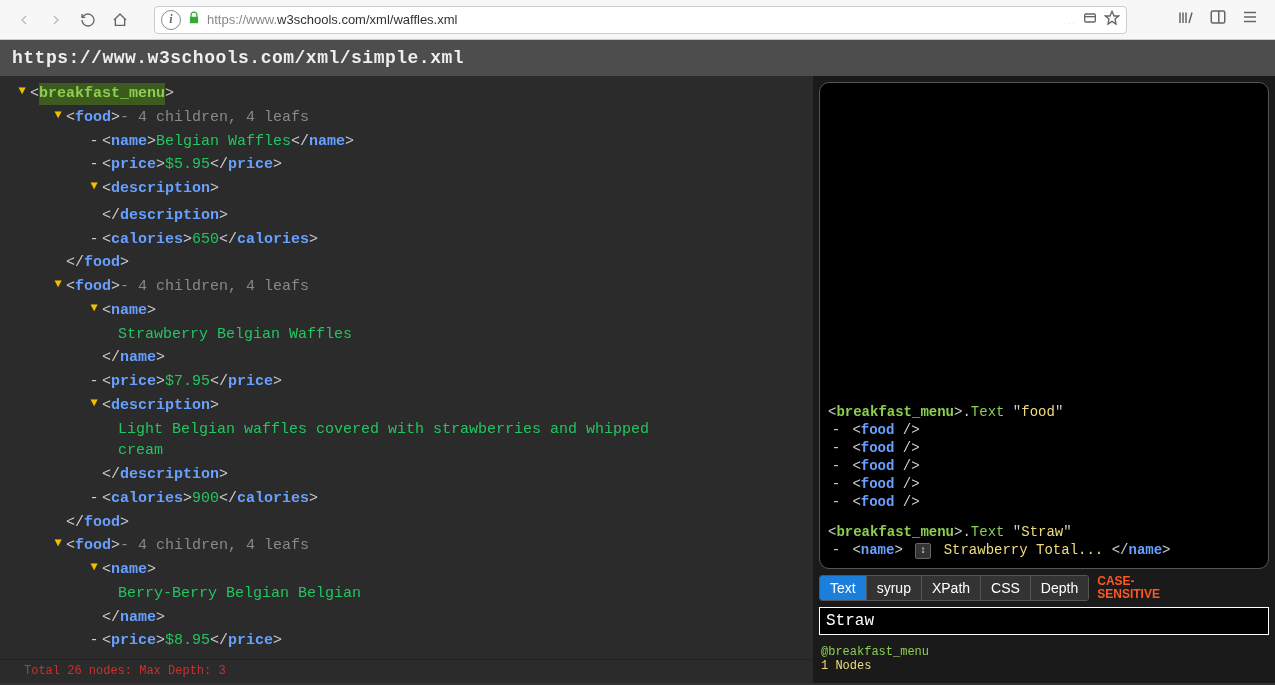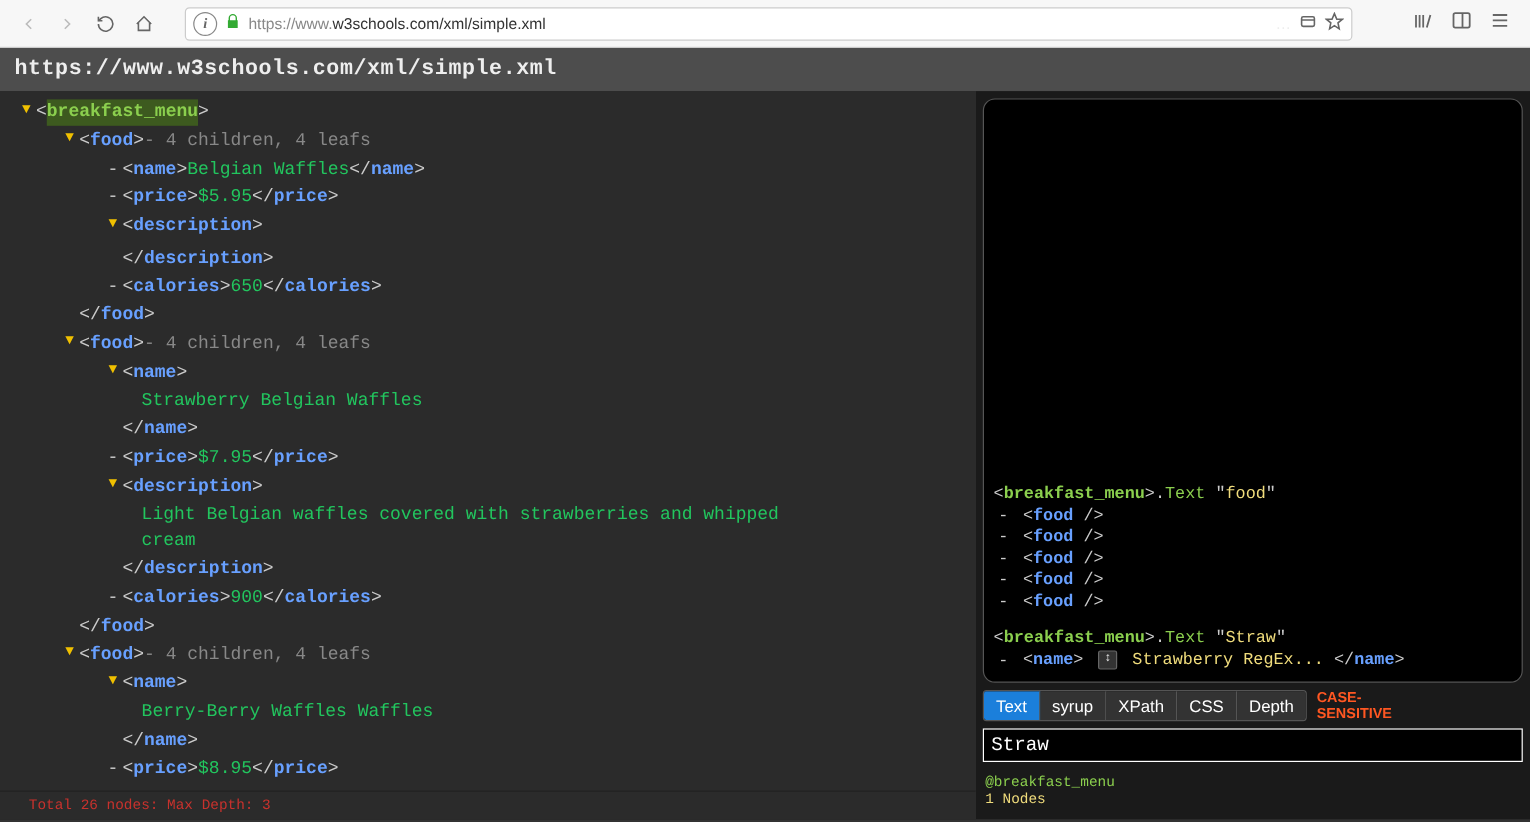--- a/index.html
+++ b/index.html
@@ -92,21 +92,21 @@
           <path d="M5 10v10h14V10"></path>
         </svg>
       </div>
   </div>
   <div class="url-bar">
     <span class="info-icon">i</span>
     <span class="lock"><svg width="14" height="14" viewBox="0 0 24 24" fill="currentColor">
           <path d="M6 10V7a6 6 0 1112 0v3h1v11H5V10h1zm2 0h8V7a4 4 0 10-8 0v3z"></path>
         </svg></span>
     <span class="url-text">
-      <span>https://www.</span><b>w3schools.com/xml/simple.xml</b>
+      <span>https://www.</span><b>w3schools.com/xml/waffles.xml</b>
     </span>
     <span>…</span>
     <span><svg width="16" height="16" viewBox="0 0 24 24" fill="none" stroke="#666" stroke-width="2">
           <rect x="4" y="6" width="16" height="12" rx="2"></rect>
           <path d="M4 10h16"></path>
         </svg></span>
     <span><svg width="16" height="16" viewBox="0 0 24 24" fill="none" stroke="#666" stroke-width="2">
           <path d="M12 2l3 7h7l-5.5 4.5L18 21l-6-4-6 4 1.5-7.5L2 9h7z"></path>
         </svg></span>
   </div>
@@ -284,21 +284,21 @@
 </div>
 <div class="row">
   <span class="indent" style="width:86px"></span>
           <span class="tw">▼</span>
   <span class="angle">&lt;</span>
           <span class="tag-leaf">name</span>
           <span class="angle">&gt;</span>
 </div>
 <div class="row">
   <span class="indent" style="width:118px"></span>
-  <span class="txt">Berry-Berry Waffles Waffles</span>
+  <span class="txt">Berry-Berry Belgian Belgian</span>
 </div>
 <div class="row">
   <span class="indent" style="width:102px"></span>
   <span class="angle">&lt;/</span>
           <span class="tag-leaf">name</span>
           <span class="angle">&gt;</span>
 </div>
 <div class="row">
   <span class="indent" style="width:86px"></span>
           <span class="dash">-</span>
@@ -331,21 +331,21 @@
         </div>
     <div style="height:12px"></div>
 
     <div class="result-line">
       <span class="sep">&lt;</span><span class="tag-r">breakfast_menu</span><span class="sep">&gt;</span><span class="sep">.</span><span class="dot-text">Text</span> <span class="sep">"</span><span class="q">Straw</span><span class="sep">"</span>
     </div>
     <div class="result-line">
       <span class="dash">-</span>
       <span class="sep">&lt;</span><span class="tag-b">name</span><span class="sep">&gt;</span>
       <span class="match-icon">↕</span>
-      <span class="q">Strawberry RegEx...</span>
+      <span class="q">Strawberry Total...</span>
       <span class="sep"> &lt;/</span><span class="tag-b">name</span><span class="sep">&gt;</span>
     </div>
   </div>
 
   <div class="tabs-row">
     <div class="tabs" id="tabs">
           <div class="tab active">Text</div>
           <div class="tab">syrup</div>
           <div class="tab">XPath</div>
           <div class="tab">CSS</div>

